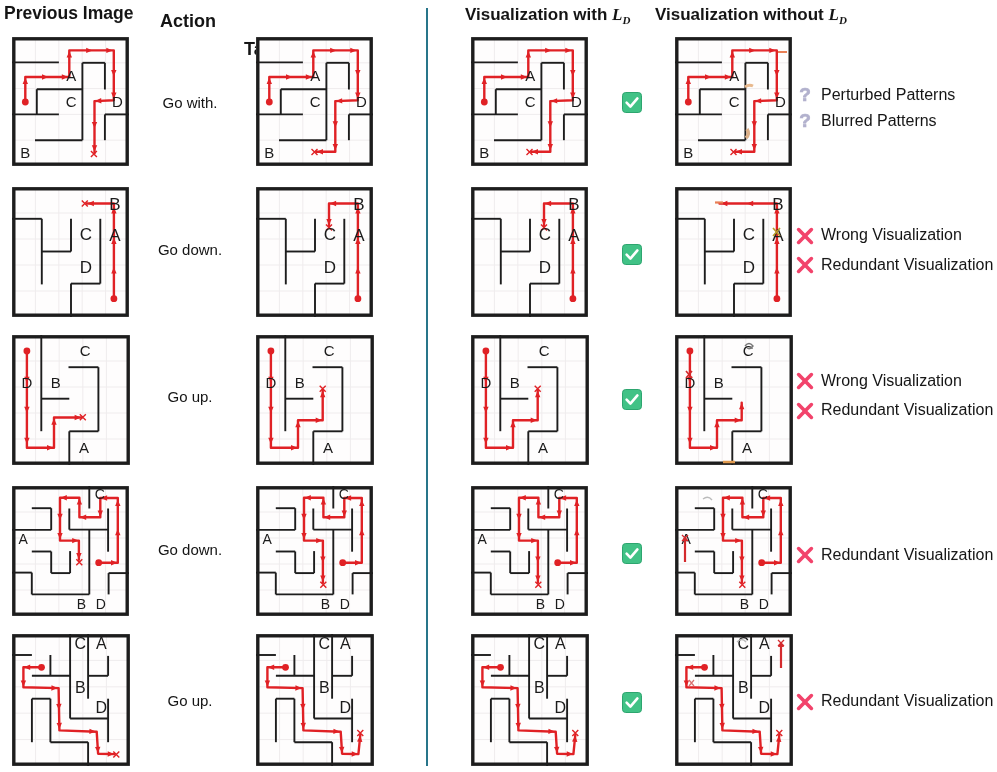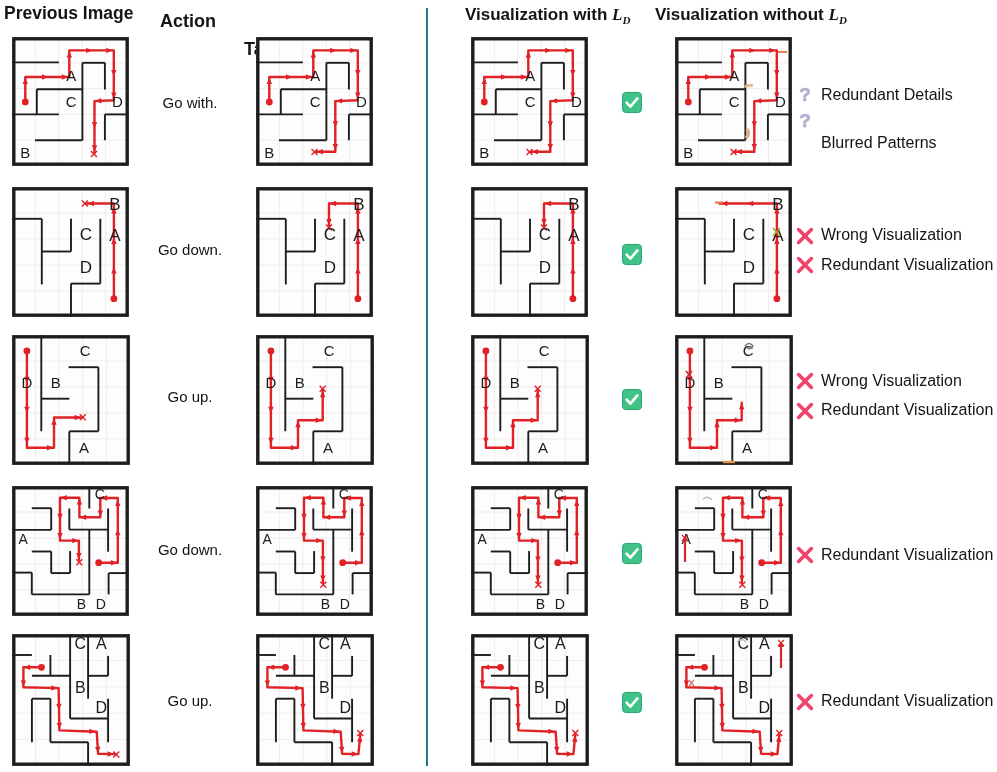--- a/index.html
+++ b/index.html
@@ -255,25 +255,25 @@
     </g>
 </svg>
 
 <svg style="position:absolute;left:622px;top:92px" width="20" height="21" viewBox="0 0 20 21">
     <rect x="0.5" y="0.5" width="19" height="20" rx="3.2" fill="#41c286" stroke="#2da56f" stroke-width="1"></rect>
     <path d="M4.6,10.6 L8.4,14.6 L15.4,6.4" stroke="#fff" stroke-width="2.6" fill="none" stroke-linecap="round" stroke-linejoin="round"></path>
   </svg>
 
 <div style="position:absolute;left:797px;top:84px;width:16px;font-weight:700;font-size:19px;color:#b2b1cd;-webkit-text-stroke:0.7px #b2b1cd;text-align:center;">?</div>
 
-<div class="ann" style="left:821px;top:86px;">Redundant Details</div>
+<div class="ann" style="left:821px;top:86px;">Perturbed Patterns</div>
 
 <div style="position:absolute;left:797px;top:110px;width:16px;font-weight:700;font-size:19px;color:#b2b1cd;-webkit-text-stroke:0.7px #b2b1cd;text-align:center;">?</div>
 
-<div class="ann" style="left:821px;top:112px;margin-top:22px;">Blurred Patterns</div>
+<div class="ann" style="left:821px;top:112px;">Blurred Patterns</div>
 
 <div class="act" style="left:189px;top:241px;transform:translateX(-50%);left:190px;">Go down.</div>
 
 <svg style="position:absolute;left:12px;top:187px" width="117" height="130" viewBox="0 0 117 130">
 
 <rect x="0" y="0" width="117" height="130" fill="#fefdfd"></rect>
 
 <g>
       <line x1="23.4" y1="2" x2="23.4" y2="128" stroke="#efeced" stroke-width="1"></line>
       <line x1="2" y1="26.0" x2="115" y2="26.0" stroke="#efeced" stroke-width="1"></line>

